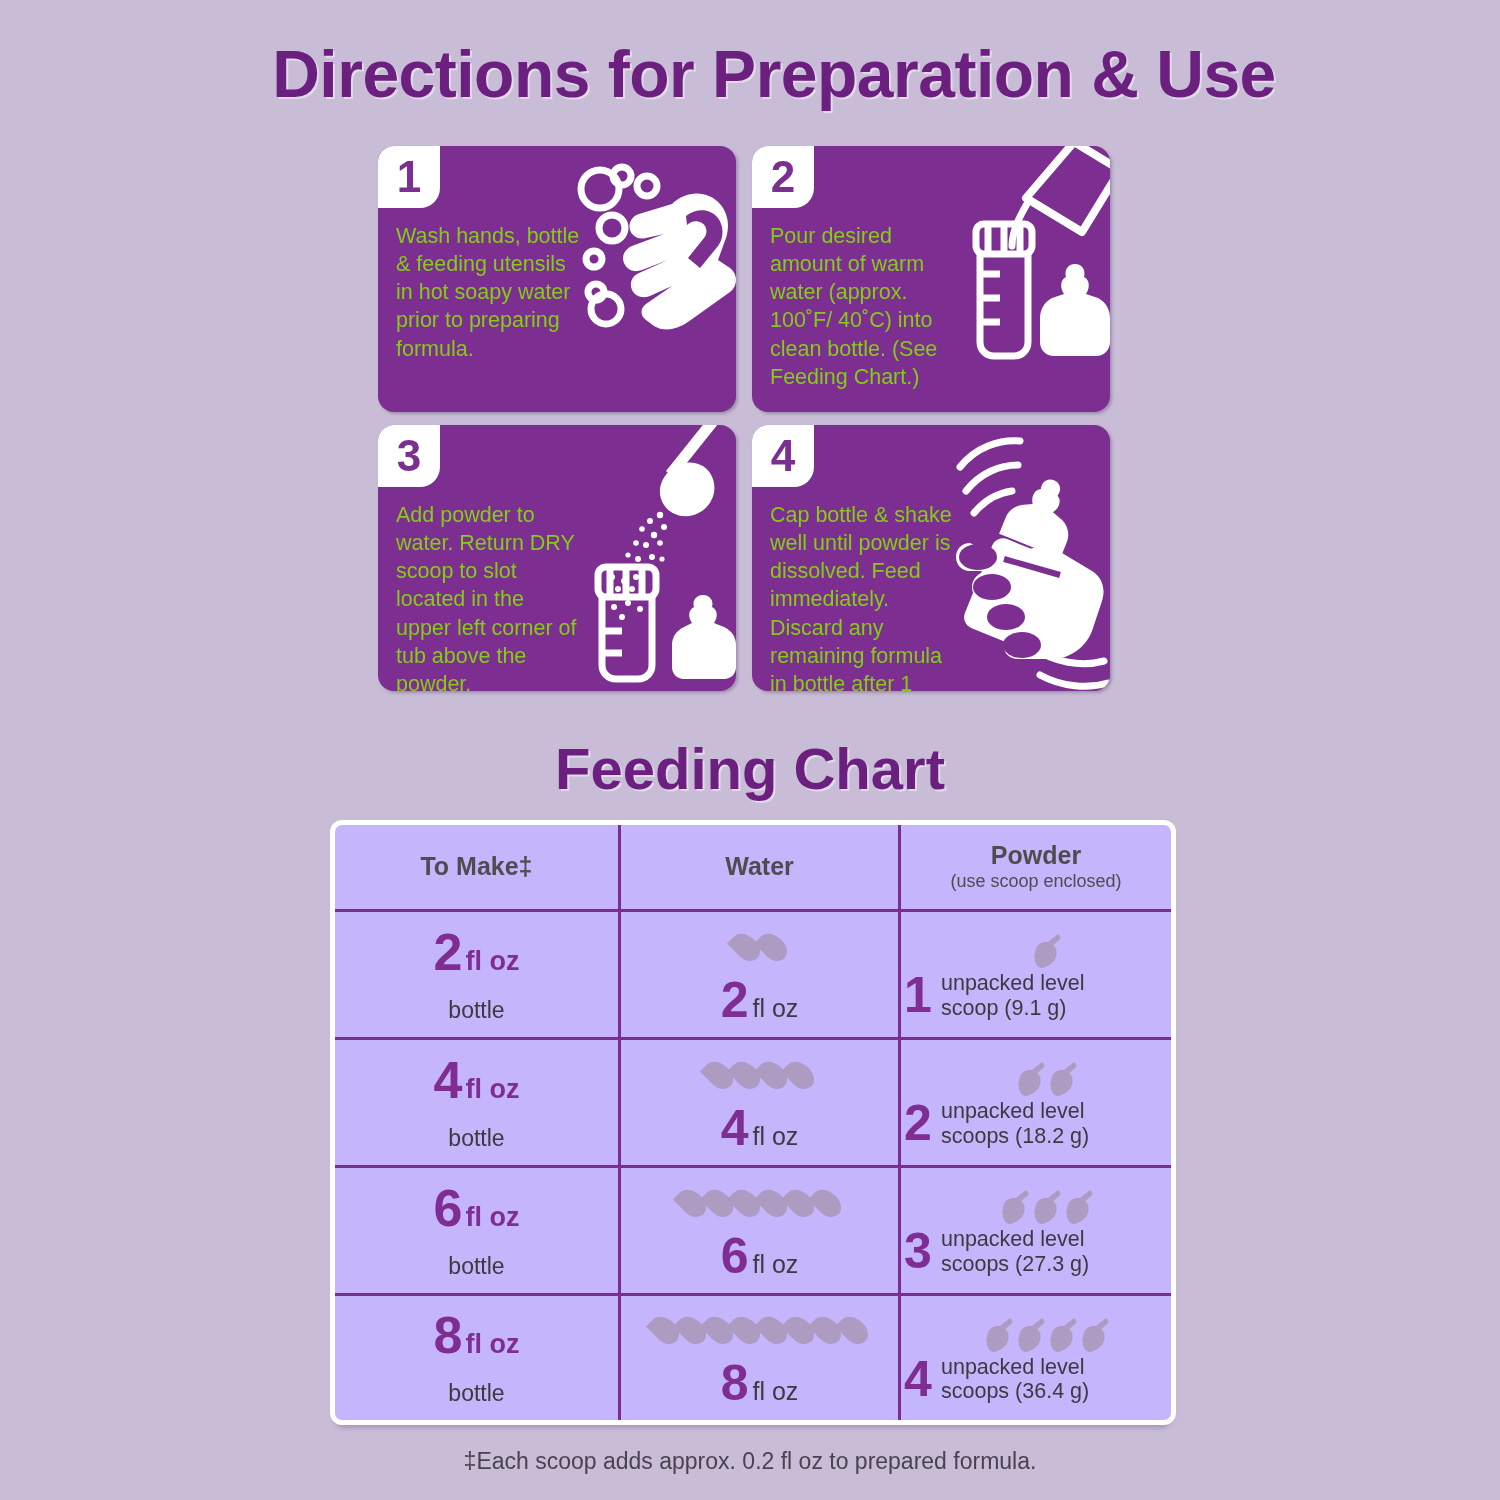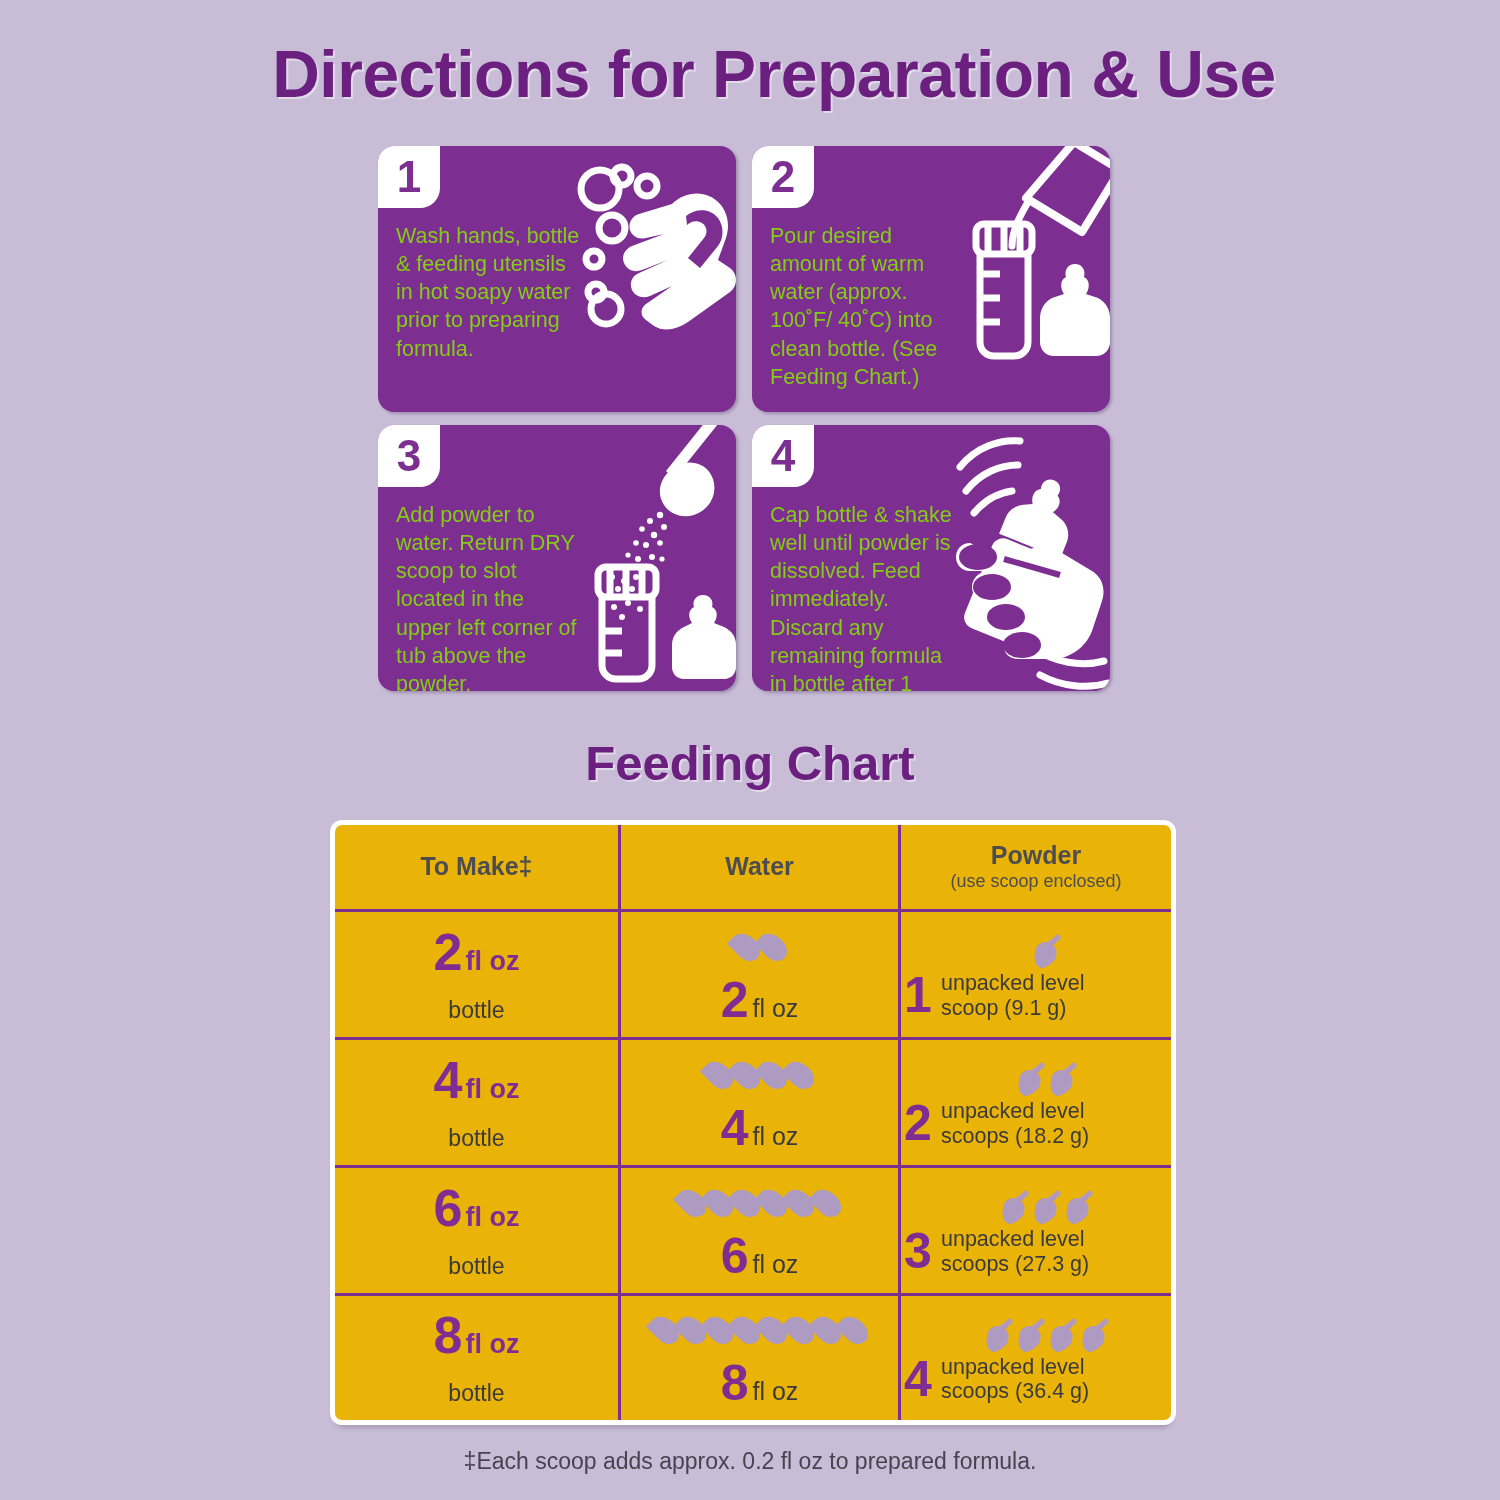--- a/index.html
+++ b/index.html
@@ -73,21 +73,21 @@
     width: 168px; height: 266px;
     pointer-events: none;
   }
   .step-art svg { display: block; width: 100%; height: 100%; }
 
   
   .chart-title {
     position: absolute;
     top: 735px; left: 0; right: 0;
     text-align: center;
-    font-size: 49px;
+    font-size: 58px;
     font-weight: bold;
     color: #6b2080;
     text-shadow: 2px 2px 0 rgba(255,255,255,0.45);
   }
 
   
   .chart-wrap {
     position: absolute;
     top: 820px; left: 330px;
     width: 840px;
@@ -98,21 +98,21 @@
     width: 840px;
     border-collapse: collapse;
     background: #ffffff;
     border: 5px solid #7b2d90;
     border-radius: 12px;
     overflow: hidden;
     table-layout: fixed;
   }
   table.feeding td, table.feeding th {
     border: 3px solid #7b2d90;
-    background: #eab308;
+    background: #c4b5fd;
     padding: 0;
     vertical-align: middle;
   }
   .col-make { width: 283px; }
   .col-water { width: 277px; }
   .col-powder { width: 270px; }
 
   thead th { height: 84px; }
   .th-main {
     font-size: 25px; font-weight: bold; color: #4d4d4f;

